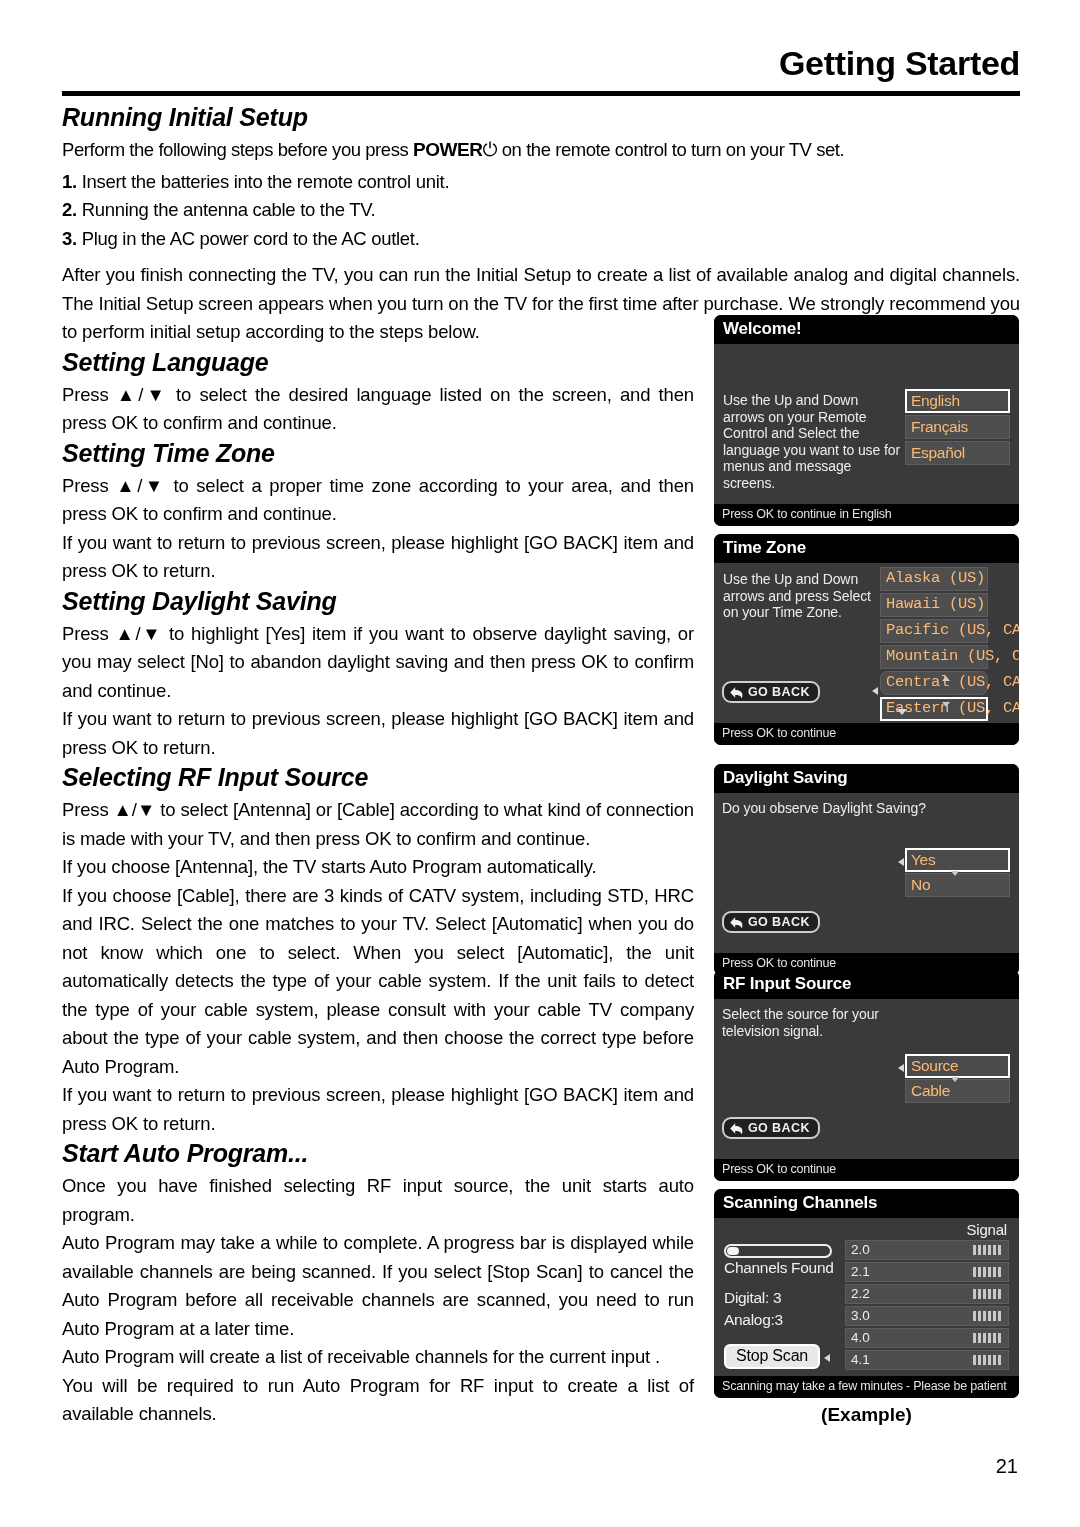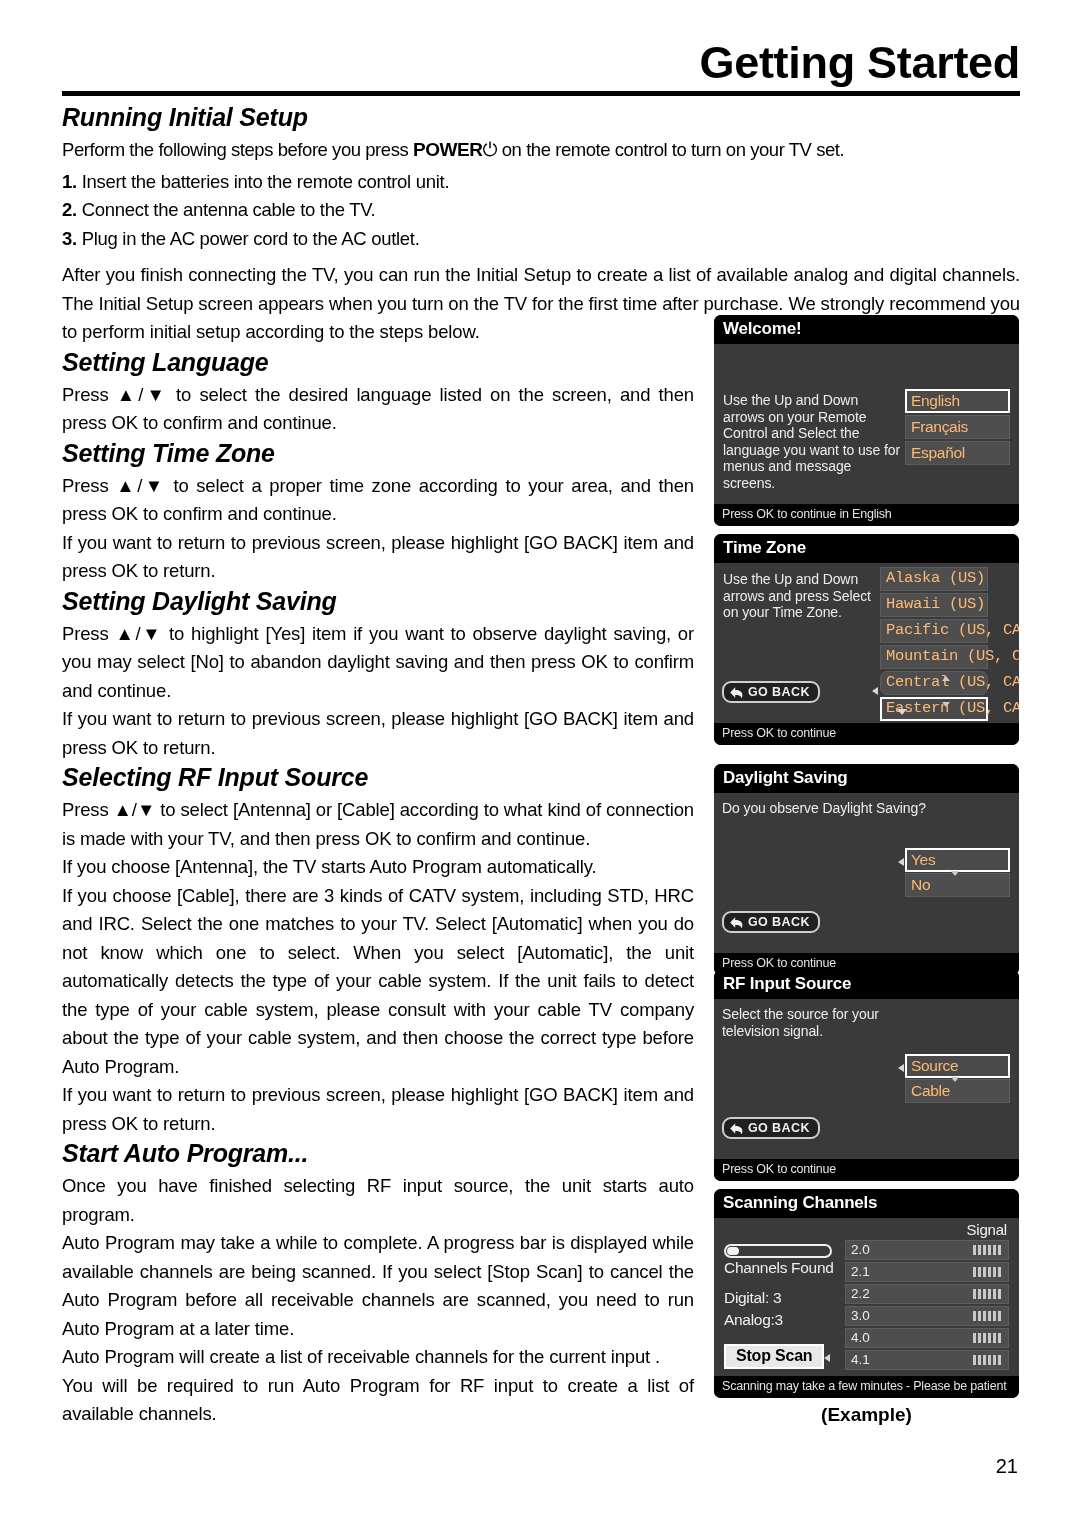--- a/index.html
+++ b/index.html
@@ -26,21 +26,21 @@
     position: absolute;
     left: 62px;
     top: 44px;
     width: 958px;
     height: 50px;
   }
   .header-title {
     position: absolute;
     right: 0;
     top: 0;
-    font-size: 45px;
+    font-size: 34px;
     font-weight: bold;
     letter-spacing: -0.3px;
     line-height: 38px;
     white-space: nowrap;
   }
   .header-rule {
     position: absolute;
     left: 0;
     top: 47px;
     width: 958px;
@@ -243,24 +243,24 @@
   .bars i {
     display: block;
     width: 3px;
     height: 10px;
     background: #c9c9c9;
   }
   .stopscan {
     position: absolute;
     background: #e8e8e8;
     border: 2px solid #ffffff;
-    border-radius: 0;
+    border-radius: 6px;
     color: #000;
     font-size: 16px;
-    font-weight: bold;
+    font-weight: normal;
     padding: 1px 10px 2px 10px;
     letter-spacing: -0.2px;
   }
 
   .example-cap {
     position: absolute;
     left: 714px;
     top: 1404px;
     width: 305px;
     text-align: center;
@@ -293,21 +293,21 @@
       <span>Perform the following steps before you press </span><span class="nb pow">POWER</span><span class="pow">⏻</span><span> on the remote control to turn on your TV set.</span>
     </p>
 
     <div class="steps">
       <p>
         <span class="num">1.</span>
         <span>Insert the batteries into the remote control unit.</span>
       </p>
       <p>
         <span class="num">2.</span>
-        <span>Connect the antenna cable to the TV.</span>
+        <span>Running the antenna cable to the TV.</span>
       </p>
       <p>
         <span class="num">3.</span>
         <span>Plug in the AC power cord to the AC outlet.</span>
       </p>
     </div>
 
     <p class="body just" style="margin-top:8px;">After you finish connecting the TV, you can run the Initial Setup to create a list of available analog and digital channels. The Initial Setup screen appears when you turn on the TV for the first time after purchase. We strongly recommend you to perform initial setup according to the steps below.</p>
 
     <div class="narrow">

